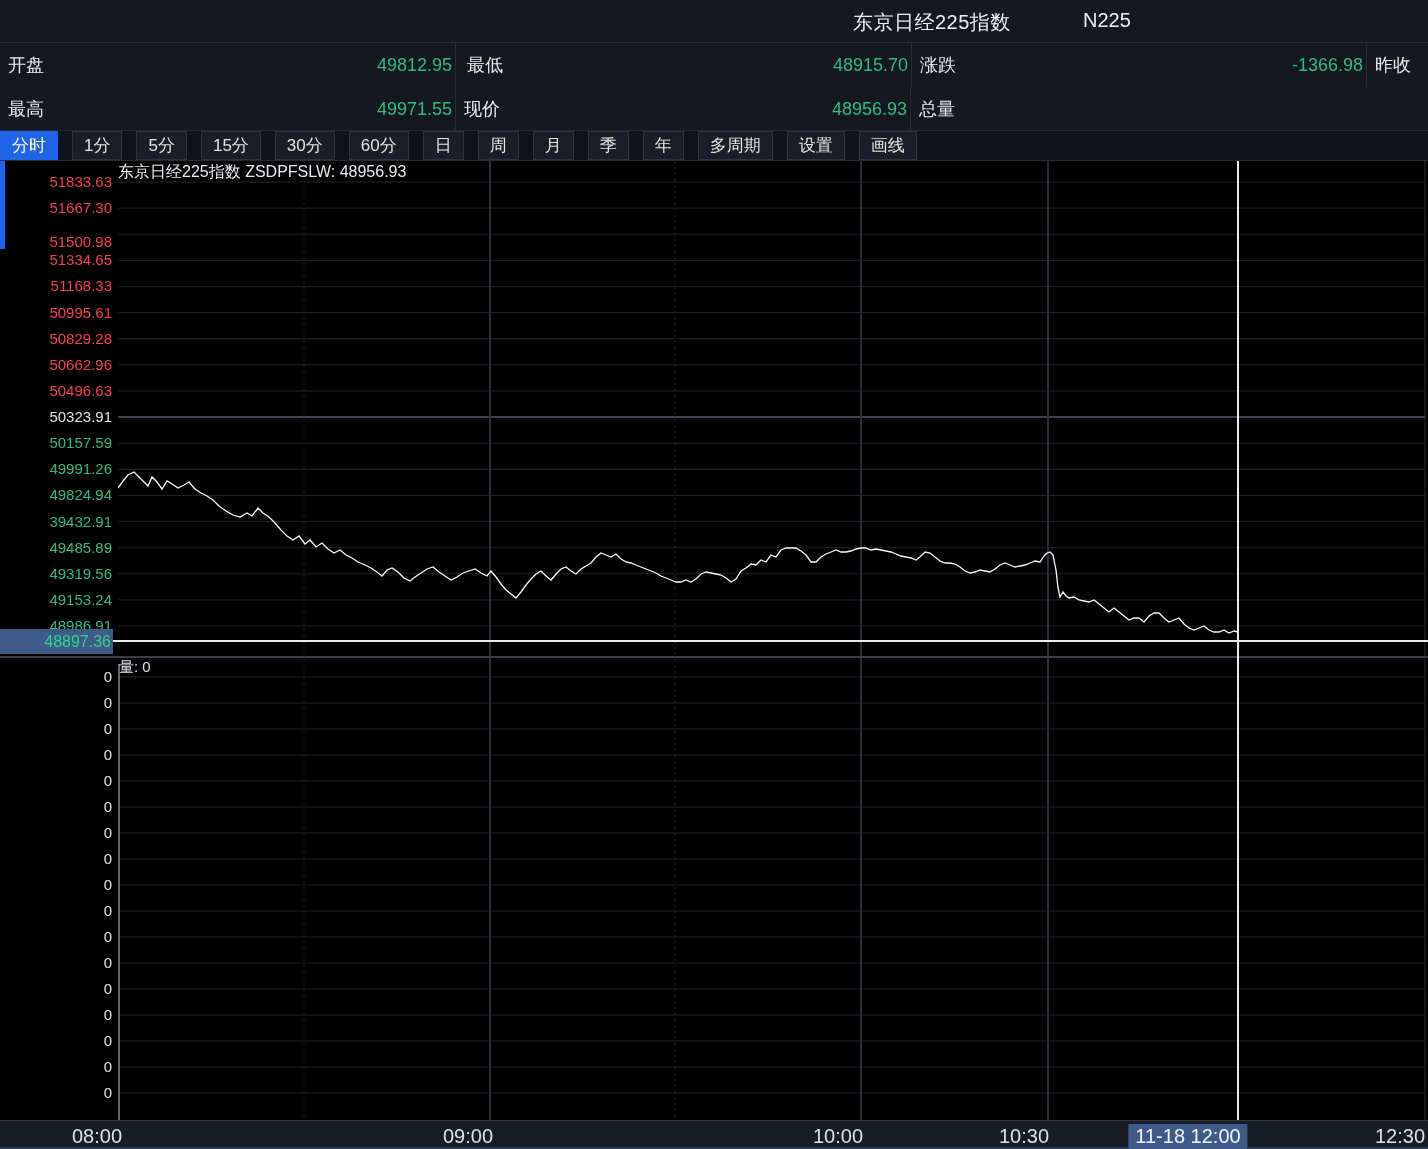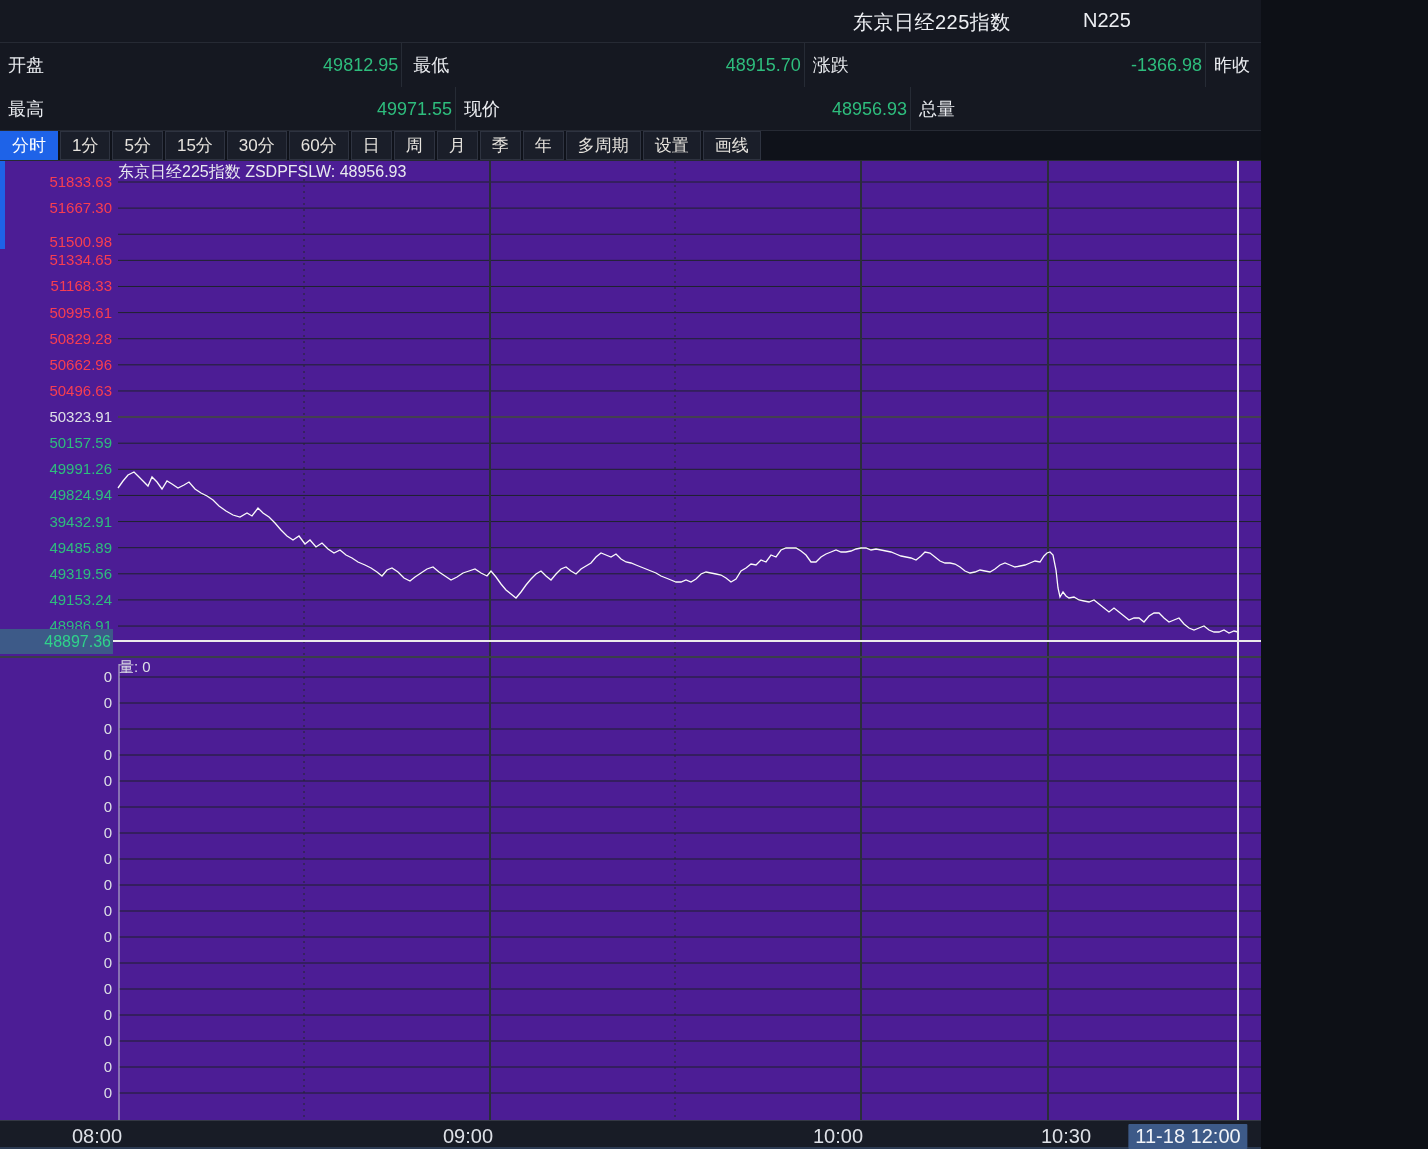--- a/index.html
+++ b/index.html
@@ -1,35 +1,35 @@
 <!DOCTYPE html>
 <html><head>
 <meta charset="utf-8">
 <style>
   * { margin:0; padding:0; box-sizing:border-box; }
   html,body { background:#0d1016; }
   body { font-family:"Liberation Sans","DejaVu Sans",sans-serif; }
-  .app { position:relative; width:1261px; height:1149px; background:#4c1d95; overflow:hidden; color:#dfe2e8;text-decoration:underline; }
+  .app { position:relative; width:1428px; height:1149px; background:#000000; overflow:hidden; color:#dfe2e8;text-decoration:underline; }
 
   
   .titlebar { position:absolute; top:0; left:0; width:100%; height:43px; background:#151821; border-bottom:1px solid #262a34; }
   .t-name { position:absolute; left:853px; top:9px; font-size:20px; color:#edeff3; letter-spacing:.5px; }
   .t-sym  { position:absolute; left:1083px; top:9px; font-size:20px; color:#edeff3; }
 
   
   .infobar { position:absolute; top:43px; left:0; width:100%; height:88px; background:#151821; border-bottom:1px solid #262a34; }
   .inforow { display:flex; height:44px; align-items:center; }
   .cell { display:flex; justify-content:space-between; align-items:center; height:100%; padding:0 3px 0 8px; }
   .cw1 { width:455px; } .cw2 { width:456px;padding-left:11px; } .cw3 { width:455px; } .cw4 { width:62px; justify-content:flex-start; }
   .cb { border-left:1px solid #262b35; }
   .ilabel { font-size:18px; color:#e9ebef; }
   .ivalue { font-size:18px; color:#2ebd7d; }
 
   
-  .tabbar { position:absolute; top:131px; left:0; width:100%; height:30px; background:#0f121a; display:flex; gap:2px; border-bottom:1px solid #262a34; }
+  .tabbar { position:absolute; top:131px; left:0; width:100%; height:30px; background:#0f121a; display:flex; gap:14px; border-bottom:1px solid #262a34; }
   .tab { display:flex; align-items:center; padding:0 11px; font-size:17px; color:#e7e4de; background:#1a1e29; border:1px solid #2e3340; cursor:pointer; white-space:nowrap; }
   .tab.sel { background:#1e63e8; border-color:#1e63e8; color:#ffffff; }
 
   
   .chartarea { position:absolute; top:0; left:0; width:1428px; height:1149px; pointer-events:none; }
   #chart-svg { position:absolute; top:0; left:0; }
   .chart-title { position:absolute; left:118px; top:162px; font-size:16px; color:#e8eaef; z-index:4; white-space:nowrap; }
   .vol-title { position:absolute; left:119px; top:658px; font-size:15px; color:#dde0e6; z-index:4; }
   .ylab { position:absolute; width:112px; text-align:right; font-size:15px; z-index:3; line-height:18px; }
   .vlab { position:absolute; width:112px; text-align:right; font-size:15px; color:#dde0e6; z-index:3; line-height:18px; }
@@ -193,18 +193,18 @@
         <div class="vlab" style="top: 1084px;">0</div>
       </div>
     <div class="cross-label">48897.36</div>
     <div class="left-strip"></div>
   </div>
 
   <div class="xaxis" id="xaxis">
       <div class="xlab" style="left: 97px;">08:00</div>
       <div class="xlab" style="left: 468px;">09:00</div>
       <div class="xlab" style="left: 838px;">10:00</div>
-      <div class="xlab" style="left: 1024px; margin-left: 42px;">10:30</div>
+      <div class="xlab" style="left: 1024px;">10:30</div>
       <div class="xlab hl" style="left: 1188px;">11-18 12:00</div>
       <div class="xlab" style="left: 1400px;">12:30</div>
     </div>
 
 </div>
 
 </body></html>

